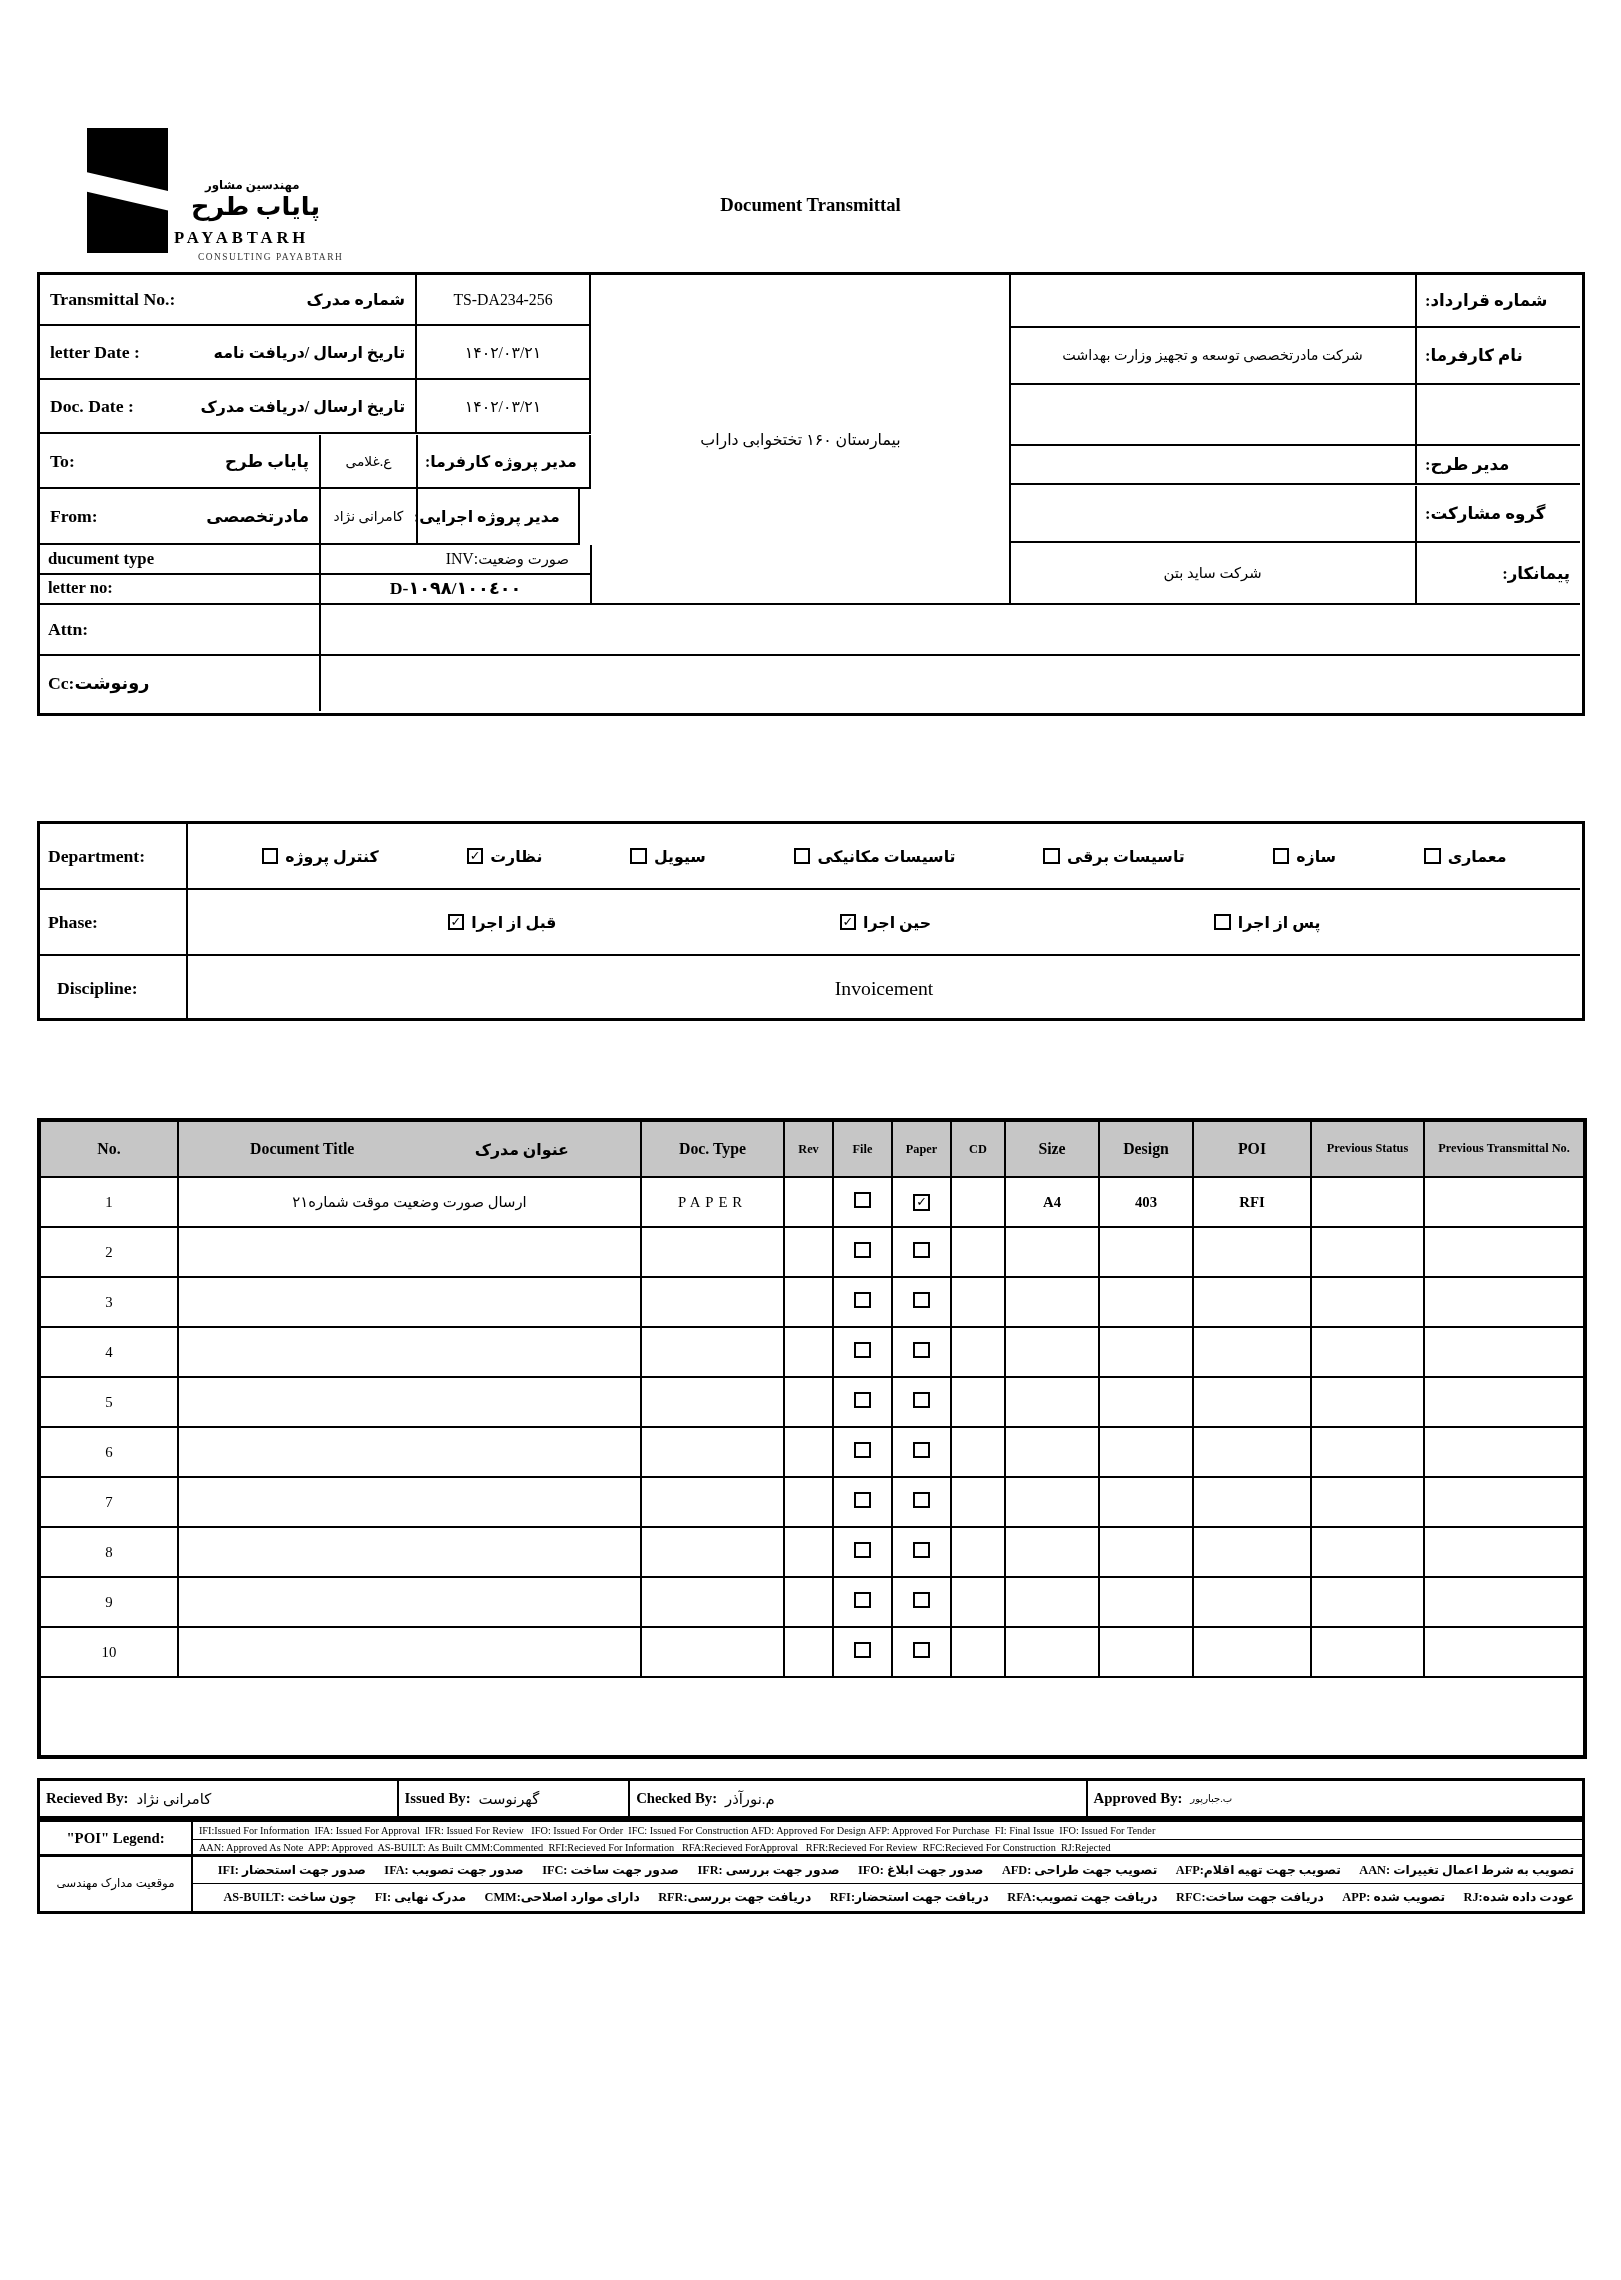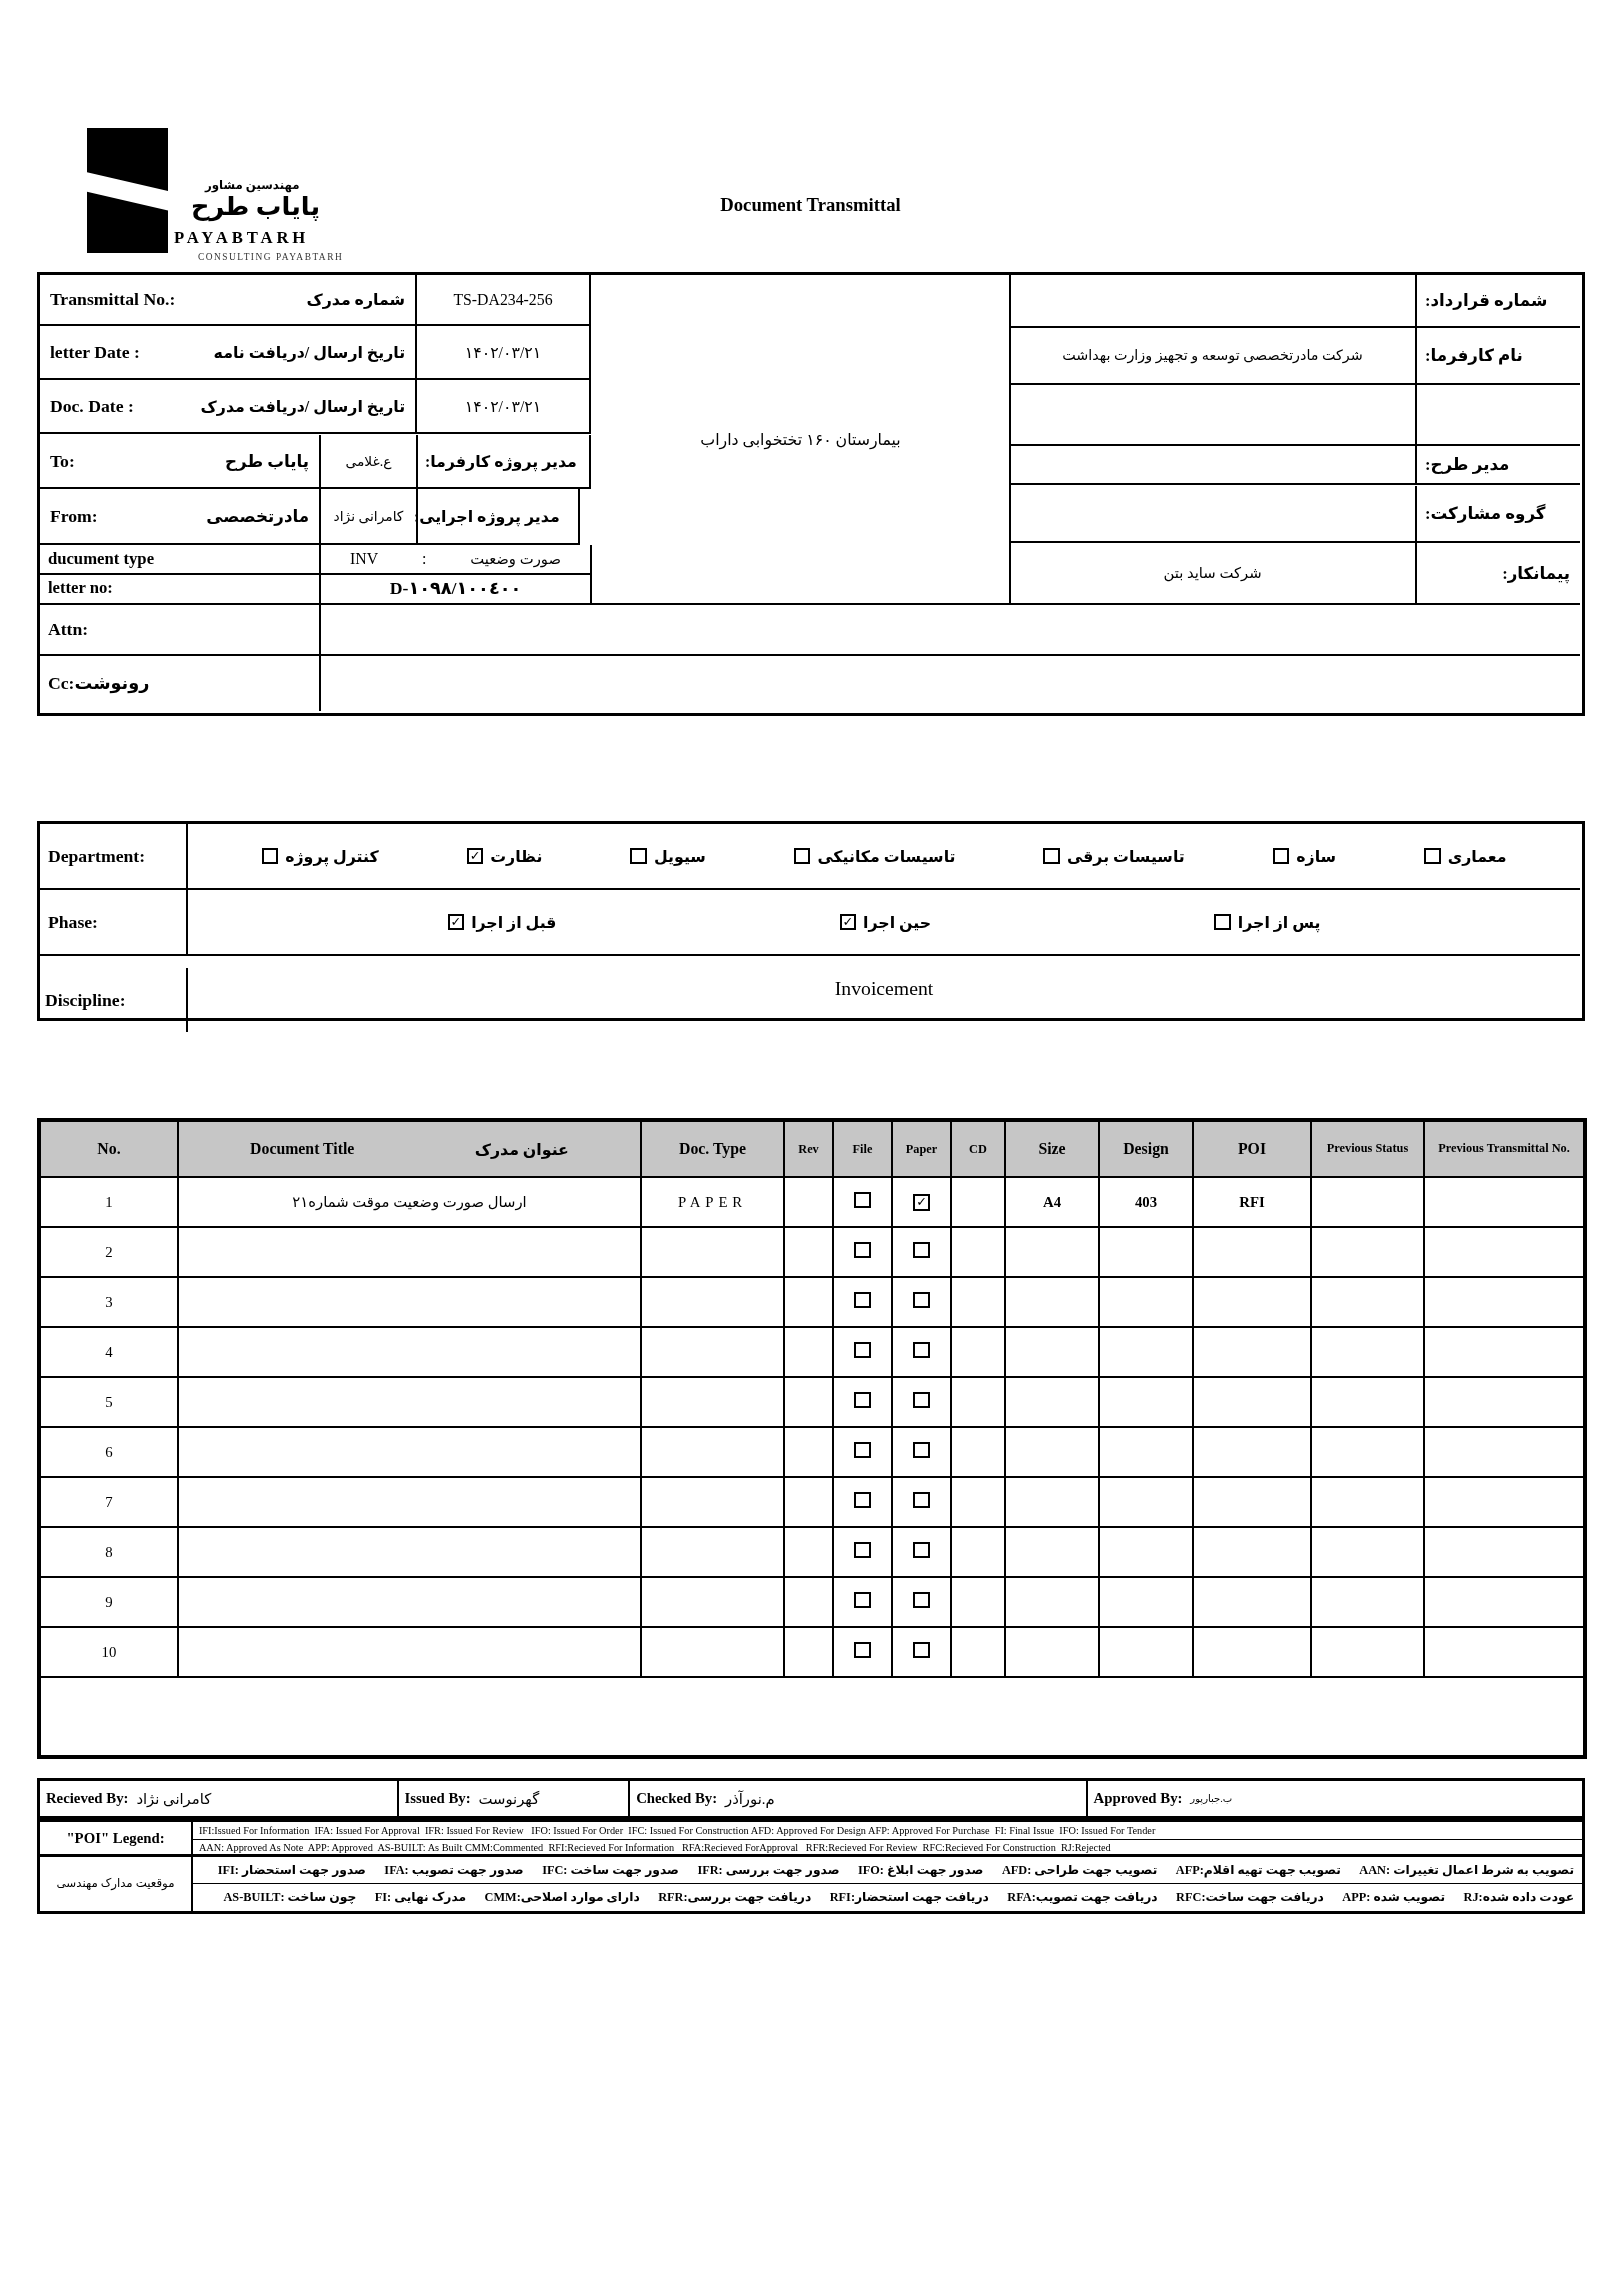--- a/index.html
+++ b/index.html
@@ -82,21 +82,21 @@
   <div class="cell sb" style="left:0;top:214px;width:281px;height:56px;">
     <span class="en">From:</span>
     <span class="fa" style="font-size:16.7px;">مادرتخصصی</span>
   </div>
   <div class="cell ctr" style="left:281px;top:214px;width:97px;height:56px;font-size:13.8px;direction:rtl;">کامرانی نژاد</div>
   <div class="cell rt fa" style="left:366px;top:214px;width:174px;height:56px;">مدیر پروژه اجرایی:</div>
 
   <div class="cell" style="left:0;top:270px;width:281px;height:29.6px;padding:0 7.9px;">
     <span class="en" style="font-size:16.7px;">ducument type</span>
   </div>
-  <div class="cell" style="left:281px;top:270px;width:271px;height:29.6px;padding:0 29px;justify-content:space-between;">
+  <div class="cell" style="left:281px;top:270px;width:271px;height:29.6px;padding:0 21px;justify-content:flex-end;">
     <span style="font-size:15.8px;">INV</span>
     <span style="font-size:15.8px;">:</span>
     <span class="fa" style="font-weight:normal;font-size:14.8px;">صورت وضعیت</span>
   </div>
 
   <div class="cell" style="left:0;top:299px;width:281px;height:30.5px;padding:0 7.9px;">
     <span class="en" style="font-size:16.7px;">letter no:</span>
   </div>
   <div class="cell ctr b" style="left:281px;top:299px;width:271px;height:30.5px;font-size:17.7px;" dir="ltr">D-۱۰۹۸/۱۰۰٤۰۰</div>
 
@@ -169,21 +169,21 @@
     </span>
     <span class="opt">
       <span>حین اجرا</span>
       <span class="cbx">✓</span>
     </span>
     <span class="opt">
       <span>قبل از اجرا</span>
       <span class="cbx">✓</span>
     </span>
   </div>
-  <div class="cell noB" style="left:0;top:144px;width:148px;height:64px;padding:0 5px;">
+  <div class="cell noB" style="left:0;top:132px;width:148px;height:64px;padding:0 17px;">
     <span class="en">Discipline:</span>
   </div>
   <div class="cell ctr noR noB" style="left:148px;top:132px;width:1392px;height:64px;font-size:19.7px;">Invoicement</div>
 </div>
 
 <div class="abs" style="left:37px;top:1118px;border:2px solid #000;">
 <table class="items">
   <colgroup>
     <col style="width:138px">
         <col style="width:463px">

